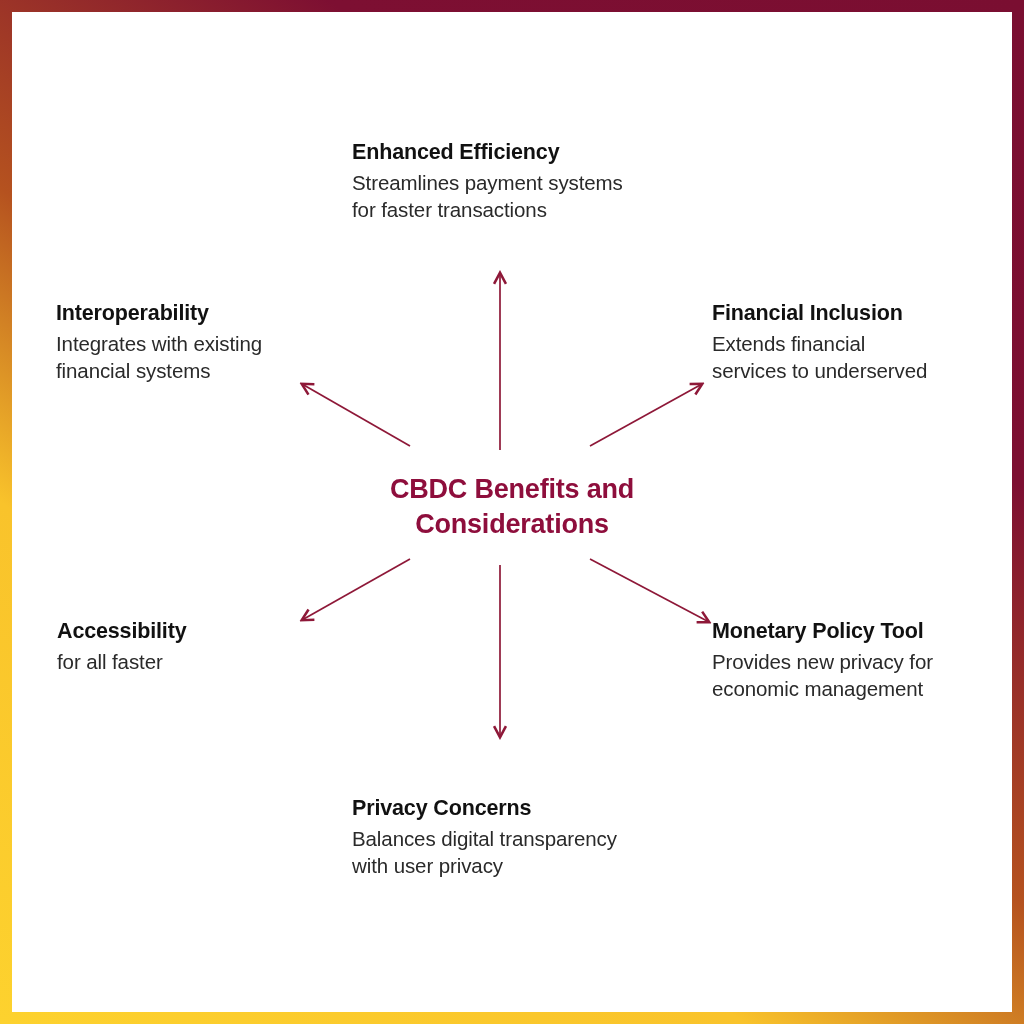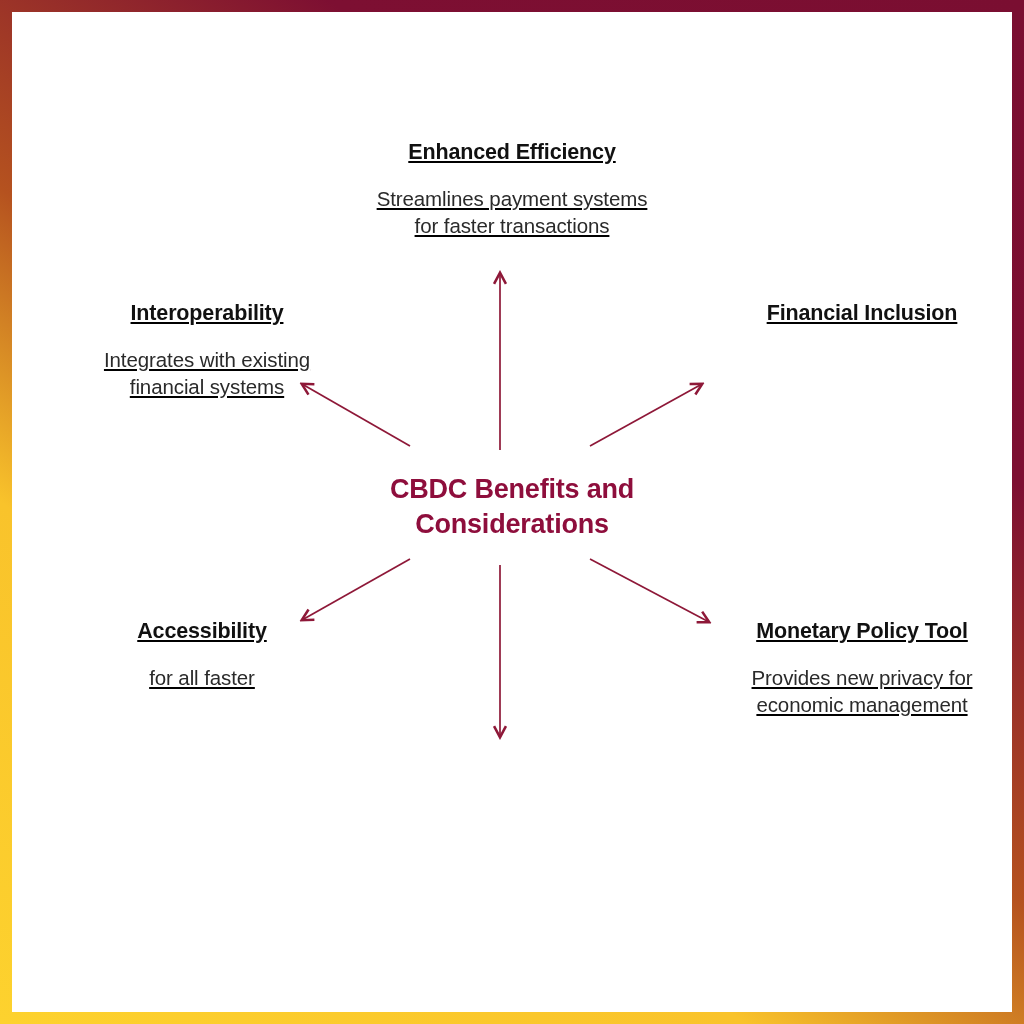--- a/index.html
+++ b/index.html
@@ -28,37 +28,36 @@
     position: absolute;
     left: 0;
     top: 0;
     width: 100%;
     height: 100%;
     pointer-events: none;
   }
 
   .node {
     position: absolute;
-    text-align: center;
-    text-decoration: underline;
+    text-align: left;
   }
   .node-title {
     font-size: 21.5px;
     font-weight: bold;
     color: #111111;
     line-height: 1.18;
     letter-spacing: -0.15px;
     white-space: nowrap;
   }
   .node-desc {
     font-size: 20.5px;
     font-weight: normal;
     color: #2a2a2a;
     line-height: 1.30;
-    margin-top: 21px;
+    margin-top: 5px;
     letter-spacing: -0.1px;
   }
 
   
   #center-hub {
     position: absolute;
     left: 0;
     right: 0;
     top: 460px;
     text-align: center;
@@ -70,21 +69,21 @@
     line-height: 1.30;
     letter-spacing: -0.2px;
   }
 
   
   #node-top        { left: 340px; top: 128px;  width: 320px; }
   #node-right-top  { left: 700px; top: 289px;  width: 300px; }
   #node-right-bot  { left: 700px; top: 607px;  width: 300px; }
   #node-bottom     { left: 340px; top: 784px;  width: 320px; }
   #node-left-bot   { left: 45px;  top: 607px;  width: 290px; }
-  #node-left-top   { left: 50px;  top: 289px;  width: 290px; }
+  #node-left-top   { left: 44px;  top: 289px;  width: 290px; }
 </style>
 </head>
 <body>
 
 <div id="canvas">
   <div id="inner">
 
     <svg id="arrow-layer" viewBox="0 0 1000 1000" preserveAspectRatio="none">
       <defs>
         <marker id="ah" markerWidth="9" markerHeight="9" refX="7.4" refY="4.5" orient="auto" markerUnits="strokeWidth">
@@ -127,30 +126,41 @@
     <div class="node" id="node-top">
       <div class="node-title">Enhanced Efficiency</div>
       <div class="node-desc">
         <div>Streamlines payment systems</div>
         <div>for faster transactions</div>
       </div>
     </div>
 
     <div class="node" id="node-right-top">
       <div class="node-title">Financial Inclusion</div>
+      <div class="node-desc">
+        <div>Extends financial</div>
+        <div>services to underserved</div>
+      </div>
     </div>
 
     <div class="node" id="node-right-bot">
       <div class="node-title">Monetary Policy Tool</div>
       <div class="node-desc">
         <div>Provides new privacy for</div>
         <div>economic management</div>
       </div>
     </div>
 
+    <div class="node" id="node-bottom">
+      <div class="node-title">Privacy Concerns</div>
+      <div class="node-desc">
+        <div>Balances digital transparency</div>
+        <div>with user privacy</div>
+      </div>
+    </div>
 
     <div class="node" id="node-left-bot">
       <div class="node-title">Accessibility</div>
       <div class="node-desc">
         <div>for all faster</div>
       </div>
     </div>
 
     <div class="node" id="node-left-top">
       <div class="node-title">Interoperability</div>

